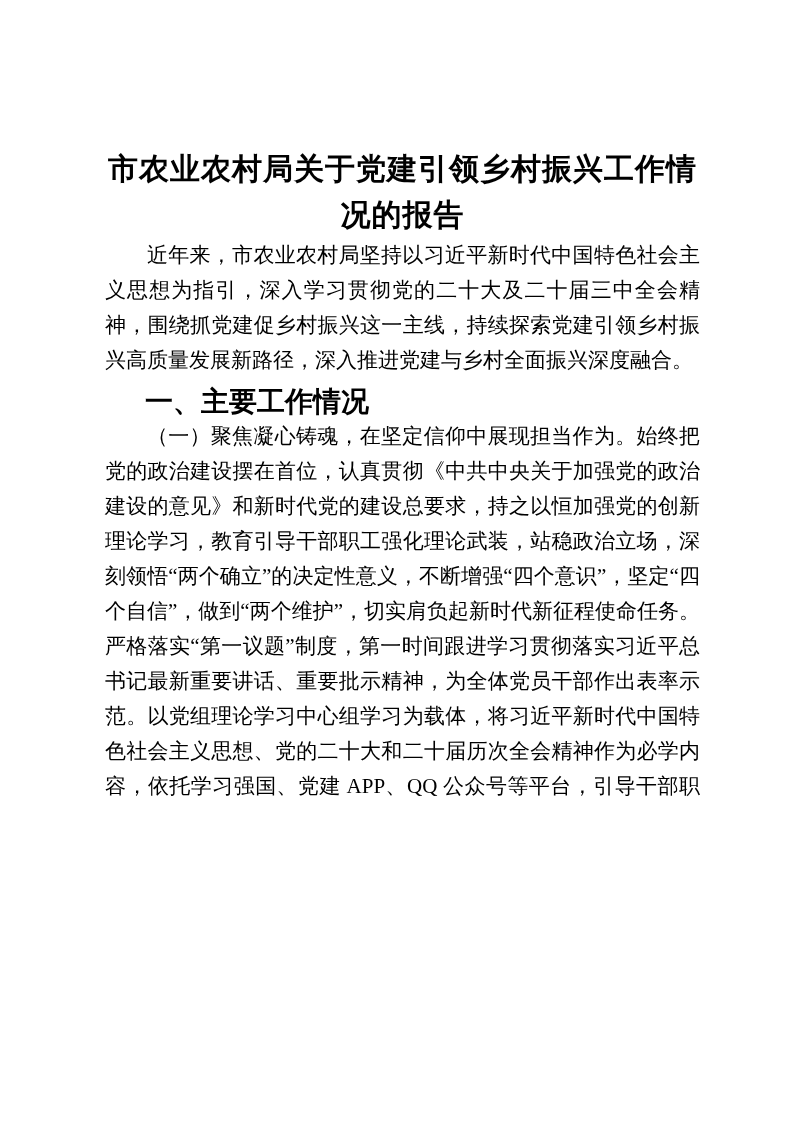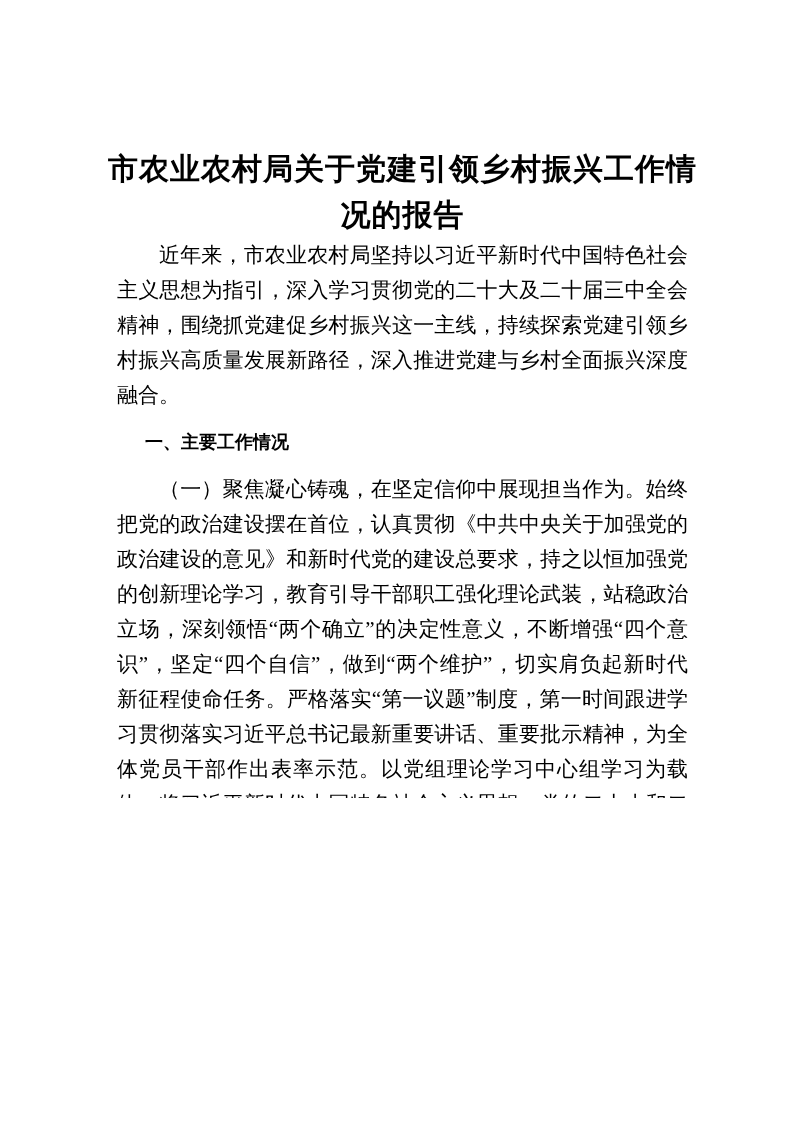--- a/index.html
+++ b/index.html
@@ -20,34 +20,34 @@
   .doc-title {
     margin: 0;
     font-size: 30px;
     font-weight: bold;
     line-height: 46px;
     letter-spacing: 1px;
     text-align: center;
     font-family: "Liberation Serif", serif;
   }
   .body-para {
-    margin: 12px;
+    margin: 0;
     font-size: 21px;
     line-height: 35px;
     text-align: justify;
     text-justify: inter-ideograph;
     font-family: "Liberation Serif", serif;
   }
   .intro-para {
     margin-top: 0;
     text-indent: 42px;
   }
   .section-heading {
     margin: 6px 0 0 0;
-    font-size: 18px;
+    font-size: 28px;
     line-height: 35px;
     font-weight: bold;
     text-indent: 40px;
     font-family: "Liberation Sans", sans-serif;
     color: #000000;
   }
   .sub-para {
     text-indent: 42px;
   }
   .sub-lead {

